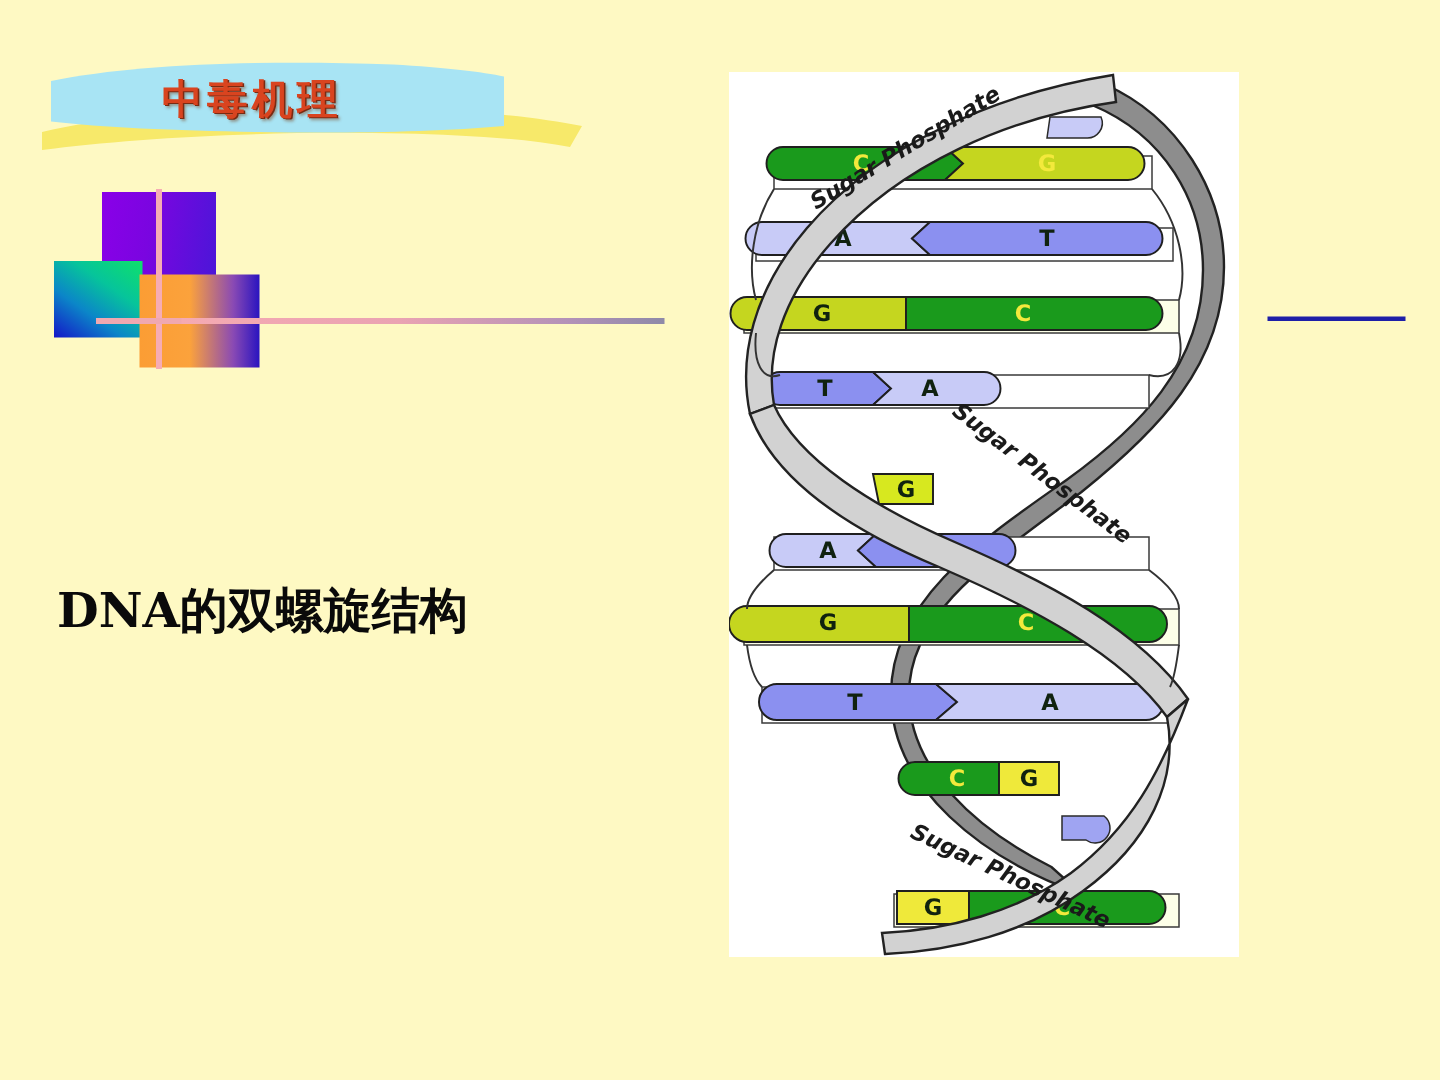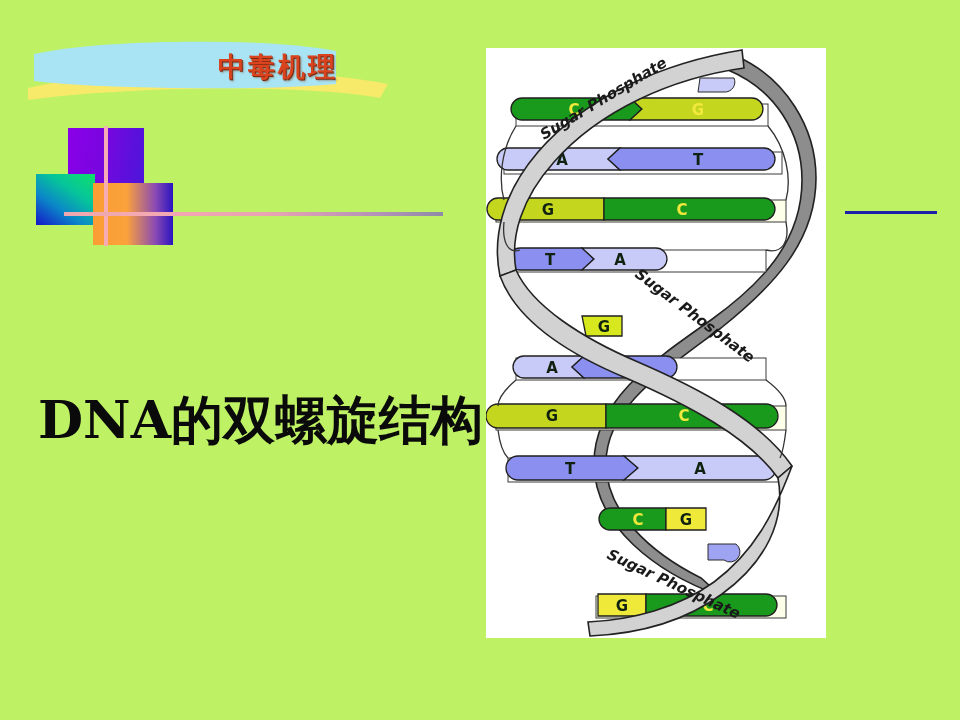--- a/index.html
+++ b/index.html
@@ -4,24 +4,23 @@
 <style>
   html, body {
     margin: 0;
     padding: 0;
     background: #ffffff;
   }
   #slide {
     position: relative;
     width: 960px;
     height: 720px;
-    background: #bef264;
+    background: #fef9c3;
     overflow: hidden;
     font-family: "Liberation Sans", sans-serif;
-    text-align: right;
   }
 
   
   #banner-wrap {
     position: absolute;
     left: 28px;
     top: 40px;
     width: 360px;
     height: 62px;
   }
@@ -111,21 +110,21 @@
     height: 3px;
     background: #1d1fa8;
   }
 
   
   #heading {
     position: absolute;
     left: 38px;
     top: 386px;
     font-family: "DejaVu Serif", "Liberation Serif", serif;
-    font-size: 52px;
+    font-size: 32px;
     font-weight: bold;
     color: #0a0a0a;
     white-space: nowrap;
     letter-spacing: 0px;
   }
 
   
   #dna {
     position: absolute;
     left: 486px;

